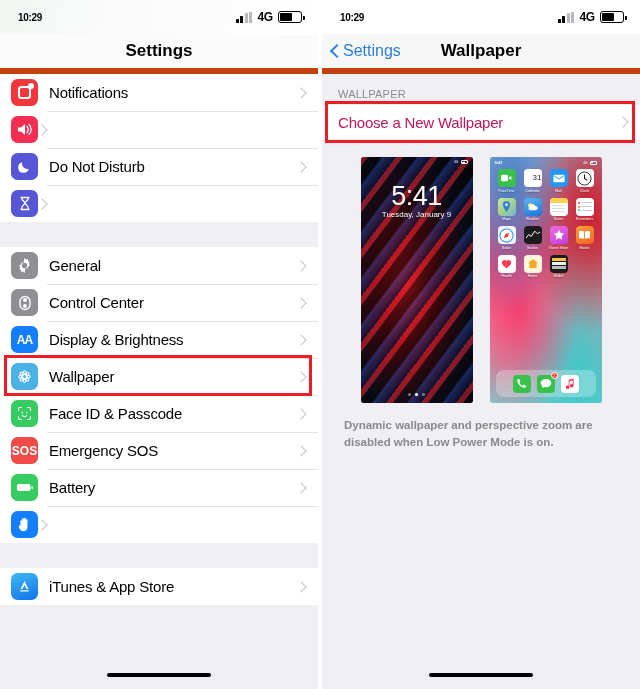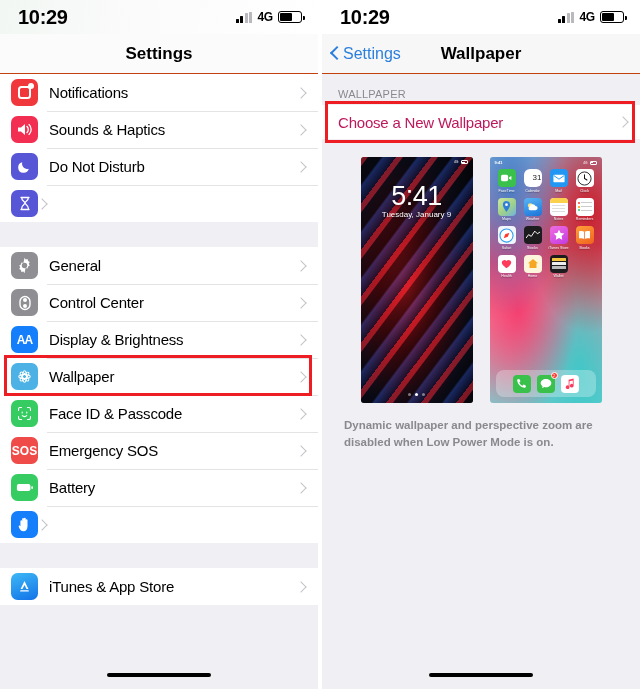--- a/index.html
+++ b/index.html
@@ -17,40 +17,40 @@
 
   
   .statusbar {
     height: 34px; display: flex; align-items: center;
     justify-content: space-between; padding: 0 16px 0 18px;
     background: #ffffff;
   }
   .panel-left .statusbar {
     background: linear-gradient(100deg,#f2f7f3 0%,#fbfbfb 45%,#ffffff 100%);
   }
-  .clock { font-size: 20px; font-weight: bold; color: #000; letter-spacing: -.3px; }
+  .clock { font-size: 10px; font-weight: bold; color: #000; letter-spacing: -.3px; }
   .status-right { display: flex; align-items: center; gap: 5px; }
   .bars { display: flex; align-items: flex-end; gap: 1.5px; height: 11px; }
   .bars i { display: block; width: 3px; background: #000; border-radius: .5px; }
   .bars i:nth-child(1){ height: 4px; }
   .bars i:nth-child(2){ height: 7px; }
   .bars i:nth-child(3){ height: 10px; background:#b8b8bd; }
   .bars i:nth-child(4){ height: 11px; background:#b8b8bd; }
   .net { font-size: 12px; font-weight: bold; color:#000; letter-spacing:-.2px; }
   .batt { position: relative; width: 24px; height: 12px; border: 1.4px solid #000;
           border-radius: 3px; padding: 1.4px; }
   .batt::after { content:""; position:absolute; right:-3.5px; top:3.5px; width:2px;
                  height:4px; background:#000; border-radius:0 1px 1px 0; }
   .batt span { display:block; height:100%; width:62%; background:#000; border-radius:1px; }
 
   
   .navbar {
     height: 40px; background:#fbfbfb; display:flex; align-items:center;
     justify-content:center; position:relative;
-    border-bottom: 1px solid #c2410c;
+    border-bottom: 6px solid #c2410c;
   }
   .navbar .title { font-size: 17px; font-weight: bold; color:#000; }
   .navbar-right { background:#f7f7f7; }
   .back-btn {
     position:absolute; left:8px; top:0; bottom:0; display:flex; align-items:center;
     gap:3px; color:#2b7fdd; font-size:16px; cursor:pointer;
   }
   .chev-back { width:10px; height:17px; position:relative; }
   .chev-back::before {
     content:""; position:absolute; left:2px; top:3px; width:8px; height:8px;
@@ -220,21 +220,20 @@
           <div class="chev"></div>
         </div>
         <div class="row">
           <div class="icon ico-sounds">
             <svg width="17" height="15" viewBox="0 0 17 15">
                 <path d="M2 5.5h3L9 2v11L5 9.5H2z" fill="#fff"></path>
                 <path d="M11 4.5a4.2 4.2 0 010 6" stroke="#fff" stroke-width="1.3" fill="none" stroke-linecap="round"></path>
                 <path d="M13 2.6a6.6 6.6 0 010 9.8" stroke="#fff" stroke-width="1.3" fill="none" stroke-linecap="round"></path>
               </svg>
           </div>
-          <div class="label">Sounds &amp; Haptics</div>
           <div class="chev"></div>
         </div>
         <div class="row">
           <div class="icon ico-dnd">
             <svg width="15" height="15" viewBox="0 0 15 15">
                 <path d="M11.8 9.8A5.4 5.4 0 015.2 3.2 5.4 5.4 0 1011.8 9.8z" fill="#fff"></path>
               </svg>
           </div>
           <div class="label">Do Not Disturb</div>
           <div class="chev"></div>
@@ -428,21 +427,21 @@
               <div class="app">
                 <div class="ai" style="background:#3ac14b">
                   <svg width="11" height="8" viewBox="0 0 14 10">
                       <rect x="0" y="1" width="9" height="8" rx="2" fill="#fff"></rect>
                       <path d="M10 4.4l3.2-2v5.2l-3.2-2z" fill="#fff"></path>
                     </svg>
                 </div>
                 <div class="an">FaceTime</div>
               </div>
               <div class="app">
-                <div class="ai" style="background:#fff;flex-direction:row;border-radius:6px;">
+                <div class="ai" style="background:#fff;flex-direction:row;">
                   <div style="width:100%;height:4px;background:#fff;"></div>
                   <div style="font-size:8px;color:#222;line-height:1;margin-top:-1px;">31</div>
                 </div>
                 <div class="an">Calendar</div>
               </div>
               <div class="app">
                 <div class="ai" style="background:#2196f3">
                   <svg width="12" height="9" viewBox="0 0 14 10">
                       <rect x=".5" y=".5" width="13" height="9" rx="1.4" fill="#fff"></rect>
                       <path d="M1 1.6l6 4.2 6-4.2" stroke="#2196f3" stroke-width="1.1" fill="none"></path>

